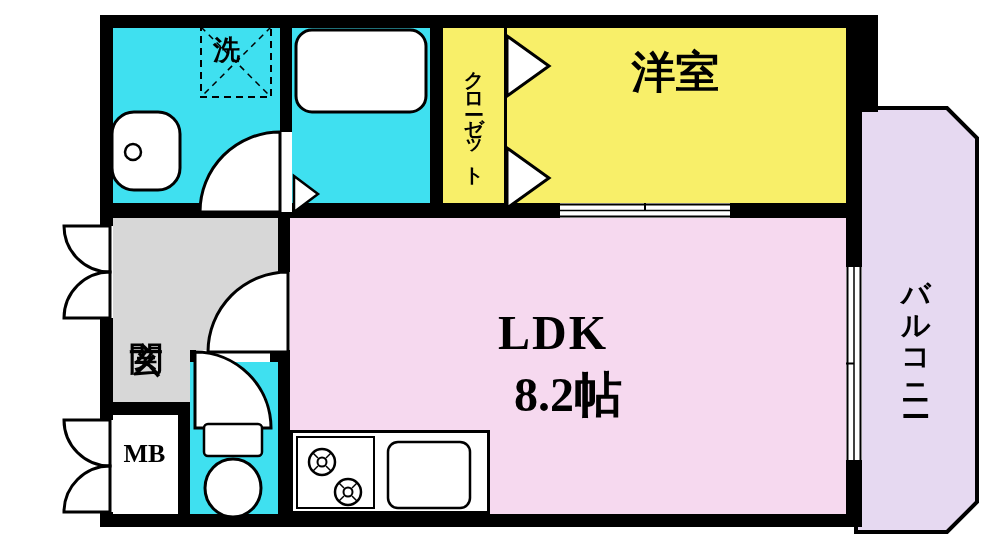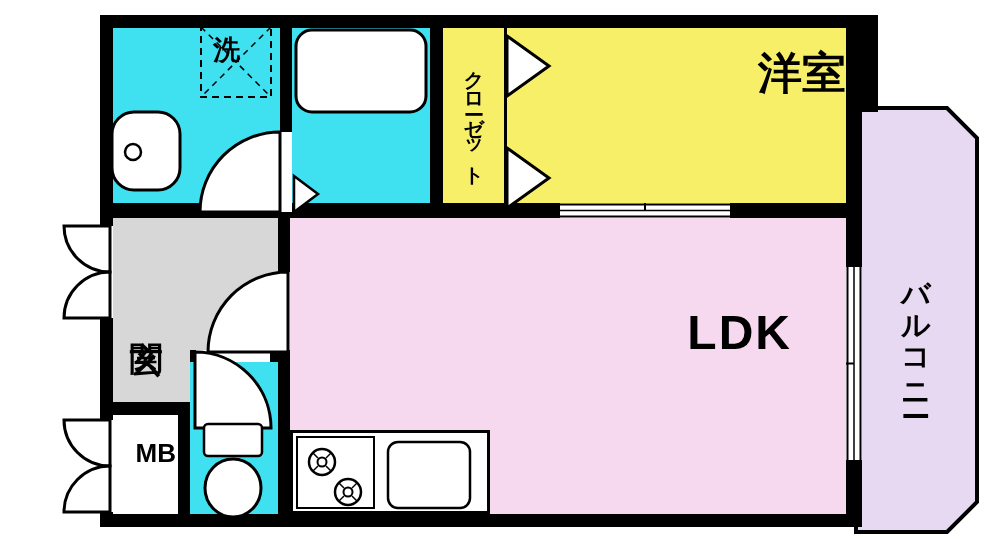--- a/index.html
+++ b/index.html
@@ -23,21 +23,21 @@
   .cyan{background:var(--water);}
   .yellow{background:var(--roomYellow);}
   .pink{background:var(--roomPink);}
   .gray{background:var(--gray);}
   .white{background:#fff;}
   svg.layer{position:absolute;left:0;top:0;}
   .lbl{
     position:absolute;font-weight:600;line-height:1.05;
     white-space:nowrap;color:#000;
   }
-  .center{text-align:right;white-space:normal;}
+  .center{text-align:center;white-space:normal;font-family:Liberation Serif, serif;}
   .vert{
     writing-mode:vertical-rl;text-orientation:upright;
     display:flex;align-items:center;justify-content:center;
     white-space:normal;letter-spacing:2px;
   }
 </style>
 </head>
 <body>
 
 <div class="stage">
@@ -139,21 +139,22 @@
         <line x1="357" y1="483" x2="352" y2="488" stroke="#000" stroke-width="1.5"></line>
         <line x1="339" y1="501" x2="344" y2="496" stroke="#000" stroke-width="1.5"></line>
         <line x1="357" y1="501" x2="352" y2="496" stroke="#000" stroke-width="1.5"></line>
       </g>
       <rect x="388" y="442" width="82" height="66" rx="10" fill="#fff" stroke="#000" stroke-width="2.5"></rect>
     </g>
   </svg>
 
   <div class="lbl center" style="left:505px;top:50px;width:341px;font-size:44px;z-index:10">洋室</div>
 
-  <div class="lbl center" style="left:284px;top:308px;width:508px;font-size:48px;letter-spacing:2px;z-index:10">LDK</div>
+  <div class="lbl center" style="left:299px;top:308px;width:508px;font-size:48px;letter-spacing:2px;z-index:10">LDK</div>
+  <div class="lbl center" style="left:290px;top:370px;width:556px;font-size:48px;z-index:10">8.2帖</div>
 
   <div class="lbl vert" style="left:444px;top:30px;width:60px;height:172px;font-size:20px;letter-spacing:1px;z-index:10">クローゼット</div>
 
   <div class="lbl vert" style="left:894px;top:225px;width:44px;height:214px;font-size:29px;z-index:10">バルコニー</div>
 
   <div class="lbl vert" style="left:124px;top:262px;width:44px;height:110px;font-size:33px;z-index:10">玄関</div>
 
   <div class="lbl center" style="left:113px;top:440px;width:63px;font-size:26px;z-index:10">MB</div>
 
   <div class="lbl" style="left:213px;top:36px;font-size:27px;z-index:10">洗</div>

